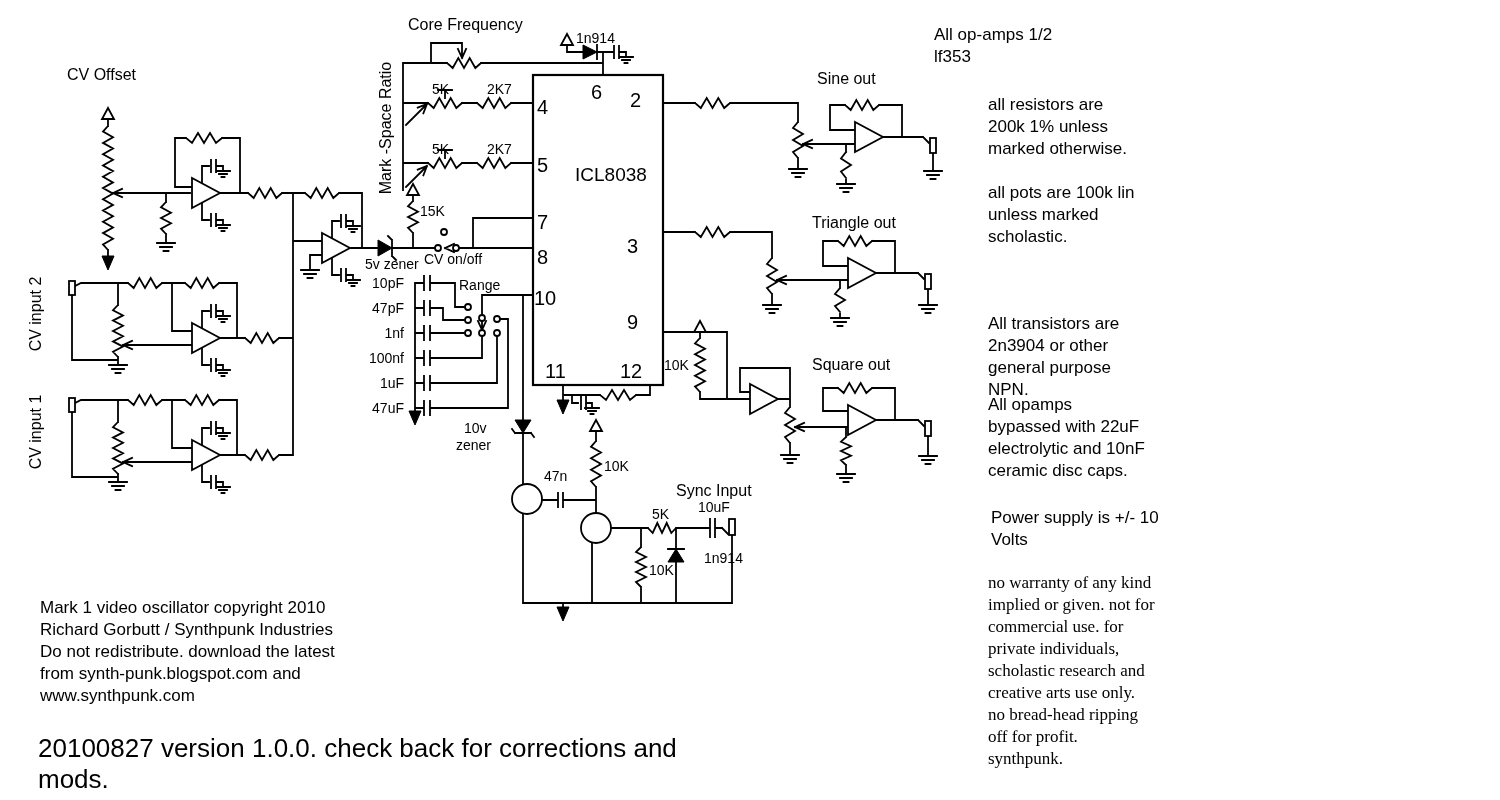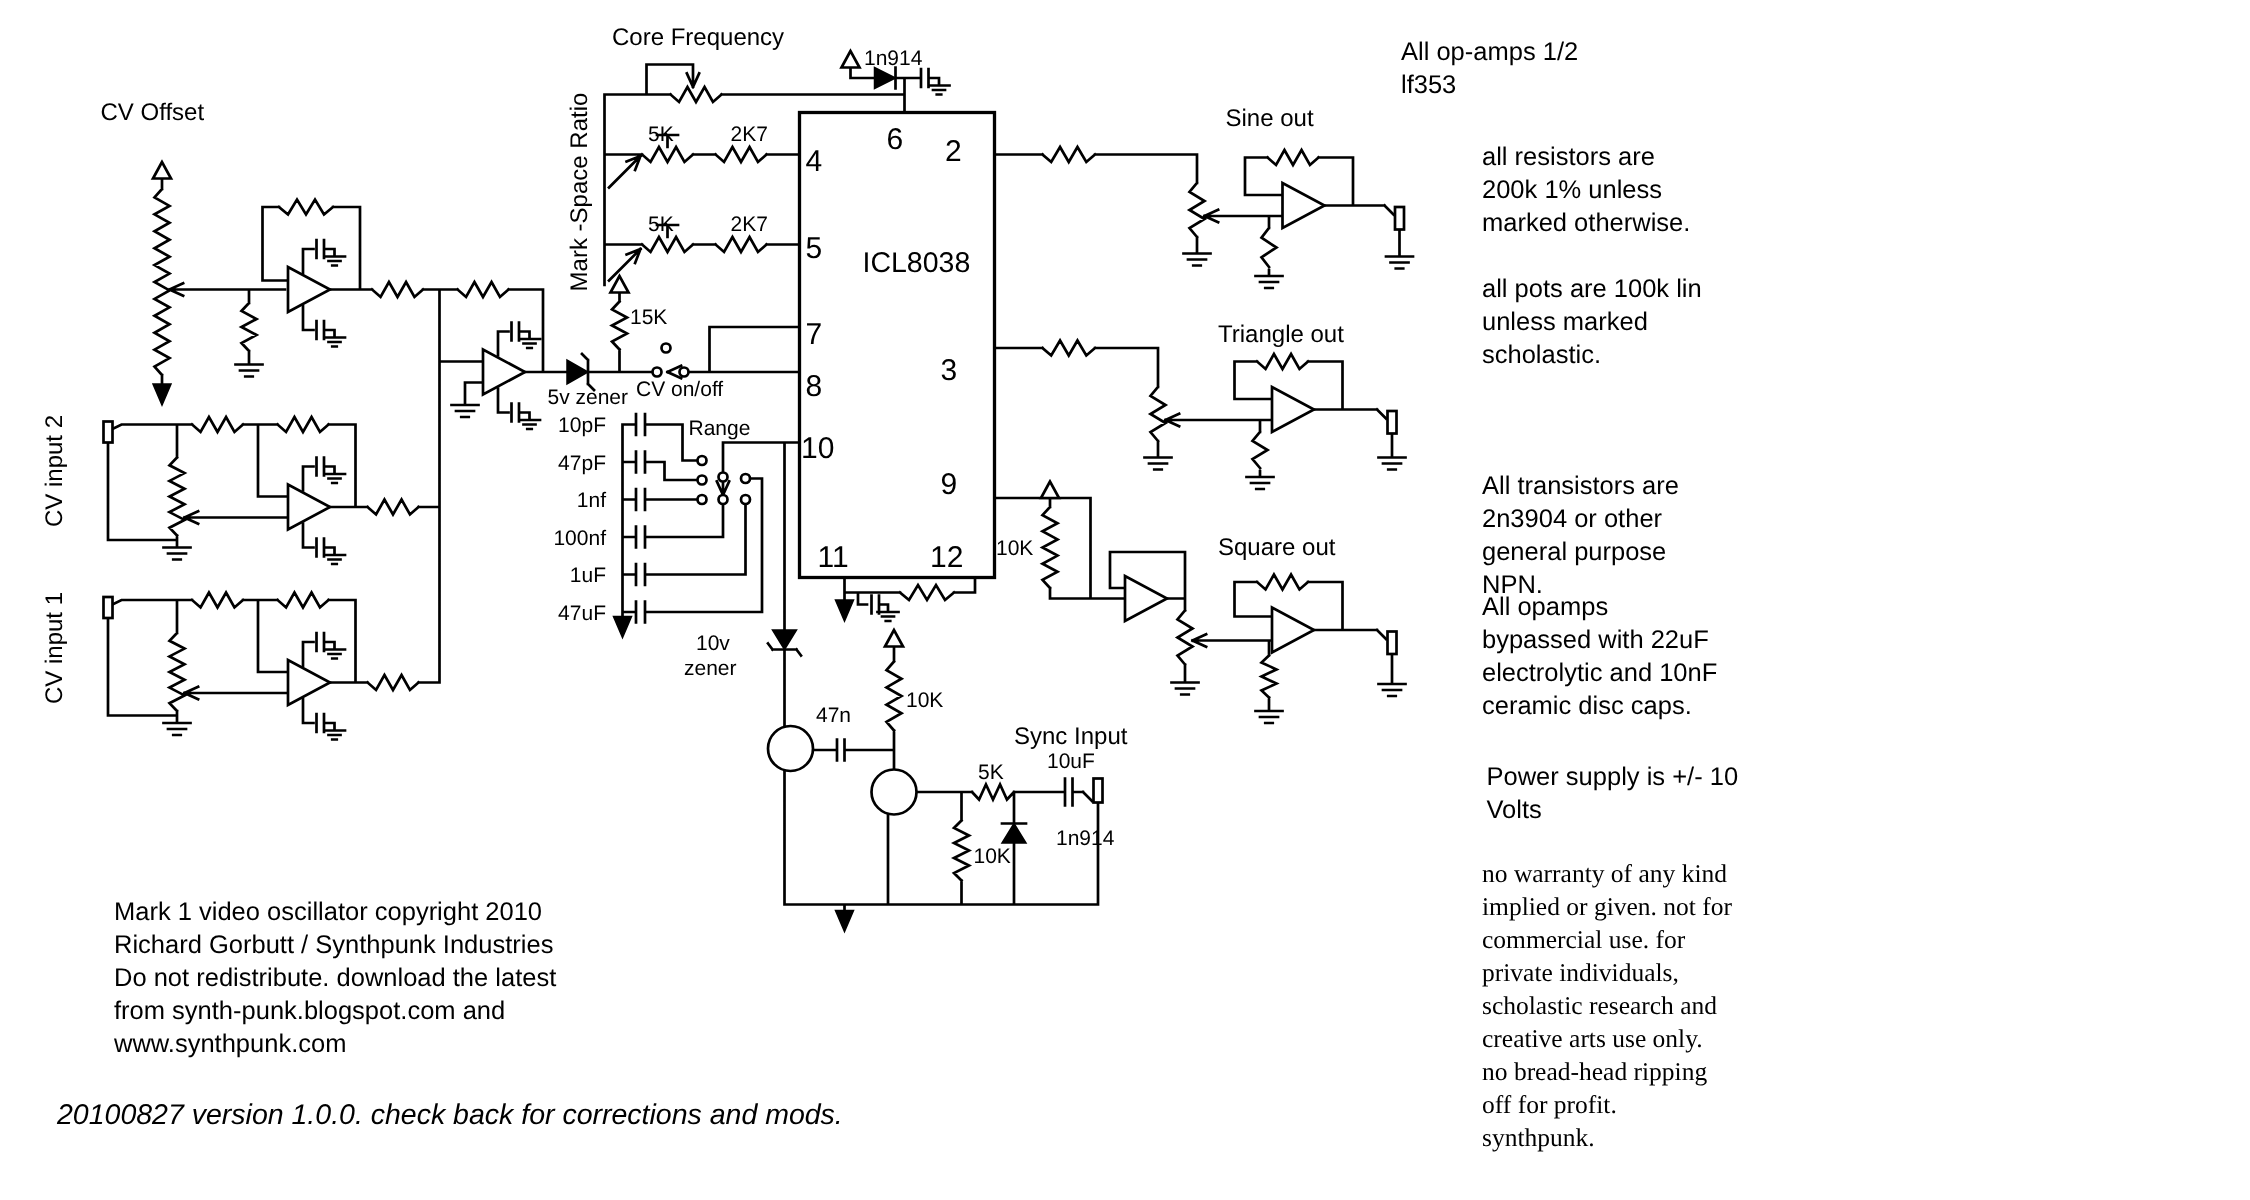--- a/index.html
+++ b/index.html
@@ -6,21 +6,21 @@
   body{width:1500px;height:800px;position:relative;overflow:hidden;
        font-family:"Liberation Sans","DejaVu Sans",sans-serif;color:#000;}
   #canvas{position:absolute;left:0;top:0;}
   svg text{font-family:"Liberation Sans","DejaVu Sans",sans-serif;fill:#000;}
   .t14{font-size:14px;}
   .t16{font-size:16px;}
   .t20{font-size:20px;}
   .t19{font-size:19px;}
   .note{position:absolute;white-space:pre-line;font-size:17px;line-height:22px;color:#000;}
   .foot{position:absolute;white-space:pre-line;font-size:17px;line-height:22px;color:#000;}
-  .version{position:absolute;font-size:19px;color:#000;font-style:italic;}
+  .version{position:absolute;font-size:26px;color:#000;}
 </style>
 </head>
 <body>
 
 <svg id="canvas" width="1500" height="800" viewBox="0 0 1500 800">
   <g id="wires">
       <path d="M108 119L108 126M108 126L103.0 131.6L113.0 137.3L103.0 142.9L113.0 148.5L103.0 154.2L113.0 159.8L103.0 165.5L113.0 171.1L103.0 176.7L113.0 182.4L103.0 188.0L113.0 193.6L103.0 199.3L113.0 204.9L103.0 210.5L113.0 216.2L103.0 221.8L113.0 227.5L103.0 233.1L113.0 238.7L103.0 244.4L108 250M108 250L108 256M113 193L122.1 188.9M113 193L122.1 197.1M113 193L190 193M166 193L166 202M166 202L161.0 207.3L171.0 212.7L161.0 218.0L171.0 223.3L161.0 228.7L166 234M166 234L166 239M166 239L166 243M157 243L175 243M160 247L172 247M163.5 251L168.5 251M202 182L202 166M202 166L209 166M211 160L211 172M216 160L216 172M216 166L223 166M223 166L223 171M216 171L230 171M219 174L227 174M221.5 177L224.5 177M202 204L202 220M202 220L209 220M211 214L211 226M216 214L216 226M216 220L223 220M223 220L223 225M216 225L230 225M219 228L227 228M221.5 231L224.5 231M175 187L192 187M175 138L175 187M175 138L186 138M186 138L192.0 143.0L198.0 133.0L204.0 143.0L210.0 133.0L216.0 143.0L222 138M222 138L240 138M240 138L240 193M220 193L248 193M248 193L253.7 198.0L259.3 188.0L265.0 198.0L270.7 188.0L276.3 198.0L282 193M282 193L305 193M305 193L310.7 198.0L316.3 188.0L322.0 198.0L327.7 188.0L333.3 198.0L339 193M339 193L362 193M362 193L362 248M293 193L293 455M75 286L81 283L118 283M72 295L72 360M72 360L118 360M118 283L118 305M118 305L113.0 310.2L123.0 315.4L113.0 320.6L123.0 325.8L113.0 331.0L123.0 336.2L113.0 341.4L123.0 346.6L113.0 351.8L118 357M118 357L118 360M118 361L118 365M109 365L127 365M112 369L124 369M115.5 373L120.5 373M123 345L132.1 340.9M123 345L132.1 349.1M123 345L192 345M118 283L128 283M128 283L133.7 288.0L139.3 278.0L145.0 288.0L150.7 278.0L156.3 288.0L162 283M162 283L185 283M185 283L190.7 288.0L196.3 278.0L202.0 288.0L207.7 278.0L213.3 288.0L219 283M219 283L237 283M237 283L237 338M172 283L172 331M172 331L192 331M202 327L202 311M202 311L209 311M211 305L211 317M216 305L216 317M216 311L223 311M223 311L223 316M216 316L230 316M219 319L227 319M221.5 322L224.5 322M202 349L202 365M202 365L209 365M211 359L211 371M216 359L216 371M216 365L223 365M223 365L223 370M216 370L230 370M219 373L227 373M221.5 376L224.5 376M220 338L245 338M245 338L250.7 343.0L256.3 333.0L262.0 343.0L267.7 333.0L273.3 343.0L279 338M279 338L293 338M75 403L81 400L118 400M72 412L72 477M72 477L118 477M118 400L118 422M118 422L113.0 427.2L123.0 432.4L113.0 437.6L123.0 442.8L113.0 448.0L123.0 453.2L113.0 458.4L123.0 463.6L113.0 468.8L118 474M118 474L118 477M118 478L118 482M109 482L127 482M112 486L124 486M115.5 490L120.5 490M123 462L132.1 457.9M123 462L132.1 466.1M123 462L192 462M118 400L128 400M128 400L133.7 405.0L139.3 395.0L145.0 405.0L150.7 395.0L156.3 405.0L162 400M162 400L185 400M185 400L190.7 405.0L196.3 395.0L202.0 405.0L207.7 395.0L213.3 405.0L219 400M219 400L237 400M237 400L237 455M172 400L172 448M172 448L192 448M202 444L202 428M202 428L209 428M211 422L211 434M216 422L216 434M216 428L223 428M223 428L223 433M216 433L230 433M219 436L227 436M221.5 439L224.5 439M202 466L202 482M202 482L209 482M211 476L211 488M216 476L216 488M216 482L223 482M223 482L223 487M216 487L230 487M219 490L227 490M221.5 493L224.5 493M220 455L245 455M245 455L250.7 460.0L256.3 450.0L262.0 460.0L267.7 450.0L273.3 460.0L279 455M279 455L293 455M293 241L322 241M322 255L310 255M310 255L310 266M310 266L310 270M301 270L319 270M304 274L316 274M307.5 278L312.5 278M332 237L332 221M332 221L339 221M341 215L341 227M346 215L346 227M346 221L353 221M353 221L353 226M346 226L360 226M349 229L357 229M351.5 232L354.5 232M332 259L332 275M332 275L339 275M341 269L341 281M346 269L346 281M346 275L353 275M353 275L353 280M346 280L360 280M349 283L357 283M351.5 286L354.5 286M350 248L378 248M392 240L392 256M392 240L388 236M392 256L396 260M392 248L435 248M413 195L413 201M413 201L408.0 206.3L418.0 211.7L408.0 217.0L418.0 222.3L408.0 227.7L413 233M413 233L413 248M445 248L454.1 243.9M445 248L454.1 252.1M459 248L533 248M533 218L473 218M473 218L473 248M403 63L403 190M403 103L428 103M428 103L433.7 108.0L439.3 98.0L445.0 108.0L450.7 98.0L456.3 108.0L462 103M445 98L445 90M438 90L452 90M462 103L477 103M477 103L482.7 108.0L488.3 98.0L494.0 108.0L499.7 98.0L505.3 108.0L511 103M511 103L533 103M403 163L428 163M428 163L433.7 168.0L439.3 158.0L445.0 168.0L450.7 158.0L456.3 168.0L462 163M445 158L445 150M438 150L452 150M462 163L477 163M477 163L482.7 168.0L488.3 158.0L494.0 168.0L499.7 158.0L505.3 168.0L511 163M511 163L533 163M406 125L427 104M427 104L423.4 113.3M427 104L417.7 107.6M406 187L427 166M427 166L423.4 175.3M427 166L417.7 169.6M403 63L447 63M447 63L452.7 68.0L458.3 58.0L464.0 68.0L469.7 58.0L475.3 68.0L481 63M481 63L603 63M431 63L431 43M431 43L462 43M462 43L462 56M462 58L457.9 48.9M462 58L466.1 48.9M567 45L567 52M567 52L583 52M597 45L597 59M597 52L614 52M614 46L614 58M619 46L619 58M619 52L626 52M626 52L626 57M619 57L633 57M622 60L630 60M624.5 63L627.5 63M603 52L603 75M533 295L482 295M415 283L415 411M415 283L424 283M424 276L424 290M430 276L430 290M415 308L424 308M424 301L424 315M430 301L430 315M415 333L424 333M424 326L424 340M430 326L430 340M415 358L424 358M424 351L424 365M430 351L430 365M415 383L424 383M424 376L424 390M430 376L430 390M415 408L424 408M424 401L424 415M430 401L430 415M430 283L455 283M455 283L455 307M455 307L464 307M430 308L443 308M443 308L443 320M443 320L464 320M430 333L464 333M430 358L482 358M482 358L482 337M430 383L497 383M497 383L497 337M430 408L508 408M508 408L508 319M508 319L501 319M482 295L482 314M482 322L482 328M482 330L477.9 320.9M482 330L486.1 320.9M523 295L523 420M515 433L531 433M515 433L512 429M531 433L534 437M523 433L523 485M563 385L563 395M563 395L600 395M600 395L606.0 400.0L612.0 390.0L618.0 400.0L624.0 390.0L630.0 400.0L636 395M636 395L650 395M650 385L650 395M563 395L563 400M572 395L572 403M572 403L578 403M581 397L581 409M586 397L586 409M586 403L592 403M592 403L592 408M585 408L599 408M588 411L596 411M590.5 414L593.5 414M533 492L533 506M542 500L533 500M533 495L524 486M533 503L524 512M524 512L527.6 502.7M524 512L533.3 508.4M523 513L523 603M542 500L558 500M558 493L558 507M563 493L563 507M563 500L596 500M596 431L596 441M596 441L591.0 446.8L601.0 452.5L591.0 458.3L601.0 464.0L591.0 469.8L601.0 475.5L591.0 481.3L596 487M596 487L596 514M602 521L602 535M611 528L602 528M602 524L597 516M602 532L593 540M593 540L597.1 530.9M593 540L602.5 537.0M592 542L592 603M611 528L641 528M641 528L641 547M641 547L636.0 552.0L646.0 557.0L636.0 562.0L646.0 567.0L636.0 572.0L646.0 577.0L636.0 582.0L641 587M641 587L641 603M641 528L648 528M648 528L652.7 533.0L657.3 523.0L662.0 533.0L666.7 523.0L671.3 533.0L676 528M676 528L710 528M676 528L676 549M668 549L684 549M676 562L676 603M710 519L710 537M715 519L715 537M715 528L722 528M722 528L728 534M732 535L732 603M523 603L732 603M563 603L563 607M663 332L727 332M727 332L727 399M700 332L700 338M700 338L695.0 343.4L705.0 348.8L695.0 354.2L705.0 359.6L695.0 365.0L705.0 370.4L695.0 375.8L705.0 381.2L695.0 386.6L700 392M700 392L700 399M700 399L750 399M740 392L750 392M740 392L740 368M740 368L790 368M790 368L790 407M778 399L790 399M790 407L785.0 413.0L795.0 419.0L785.0 425.0L795.0 431.0L785.0 437.0L790 443M790 443L790 451M790 451L790 455M781 455L799 455M784 459L796 459M787.5 463L792.5 463M795 427L804.1 422.9M795 427L804.1 431.1M795 427L848 427M846 427L846 437M846 437L841.0 441.7L851.0 446.3L841.0 451.0L851.0 455.7L841.0 460.3L846 465M846 465L846 470M846 470L846 474M837 474L855 474M840 478L852 478M843.5 482L848.5 482M823 411L848 411M823 411L823 388M823 388L838 388M838 388L843.7 393.0L849.3 383.0L855.0 393.0L860.7 383.0L866.3 393.0L872 388M872 388L895 388M895 388L895 420M876 420L918 420M918 420L924 426M928 436L928 452M928 452L928 456M919 456L937 456M922 460L934 460M925.5 464L930.5 464M663 103L695 103M695 103L700.8 108.0L706.7 98.0L712.5 108.0L718.3 98.0L724.2 108.0L730 103M730 103L798 103M798 103L798 122M798 122L793.0 128.0L803.0 134.0L793.0 140.0L803.0 146.0L793.0 152.0L798 158M798 158L798 165M798 165L798 169M789 169L807 169M792 173L804 173M795.5 177L800.5 177M803 144L812.1 139.9M803 144L812.1 148.1M803 144L855 144M846 144L846 152M846 152L841.0 158.5L851.0 165.0L841.0 171.5L846 178M846 180L846 184M837 184L855 184M840 188L852 188M843.5 192L848.5 192M830 130L855 130M830 130L830 105M830 105L845 105M845 105L850.7 110.0L856.3 100.0L862.0 110.0L867.7 100.0L873.3 110.0L879 105M879 105L902 105M902 105L902 137M883 137L923 137M923 137L929 143M933 153L933 167M933 167L933 171M924 171L942 171M927 175L939 175M930.5 179L935.5 179M663 232L695 232M695 232L700.8 237.0L706.7 227.0L712.5 237.0L718.3 227.0L724.2 237.0L730 232M730 232L772 232M772 232L772 258M772 258L767.0 264.0L777.0 270.0L767.0 276.0L777.0 282.0L767.0 288.0L772 294M772 294L772 301M772 301L772 305M763 305L781 305M766 309L778 309M769.5 313L774.5 313M777 280L786.1 275.9M777 280L786.1 284.1M777 280L848 280M840 280L840 288M840 288L835.0 294.0L845.0 300.0L835.0 306.0L840 312M840 314L840 318M831 318L849 318M834 322L846 322M837.5 326L842.5 326M823 266L848 266M823 266L823 241M823 241L838 241M838 241L843.7 246.0L849.3 236.0L855.0 246.0L860.7 236.0L866.3 246.0L872 241M872 241L895 241M895 241L895 273M876 273L918 273M918 273L924 279M928 289L928 301M928 301L928 305M919 305L937 305M922 309L934 309M925.5 313L930.5 313" fill="none" stroke="#000" stroke-width="1.8" stroke-linecap="square" stroke-linejoin="miter"></path>
       <path d="M102 256L114 256L108 270ZM378 240L378 256L392 248ZM583 45L583 59L597 52ZM409 411L421 411L415 425ZM515 420L531 420L523 433ZM557 400L569 400L563 414ZM668 562L684 562L676 549ZM557 607L569 607L563 621Z" fill="#000" stroke="#000" stroke-width="1"></path>
       <path d="M108 108L102 119L114 119ZM192 178L192 208L220 193ZM192 323L192 353L220 338ZM192 440L192 470L220 455ZM322 233L322 263L350 248ZM413 184L407 195L419 195ZM567 34L561 45L573 45ZM596 420L590 431L602 431ZM700 321L694 332L706 332ZM750 384L750 414L778 399ZM848 405L848 435L876 420ZM855 122L855 152L883 137ZM848 258L848 288L876 273Z" fill="#fff" stroke="#000" stroke-width="1.8" stroke-linejoin="miter"></path>
       <circle cx="438" cy="248" r="3" fill="#fff" stroke="#000" stroke-width="1.8"></circle>
@@ -114,18 +114,18 @@
 <div class="note" style="left:988px;top:572px;width:230px;font-family:Liberation Serif, serif;">no warranty of any kind
 implied or given. not for
 commercial use. for
 private individuals,
 scholastic research and
 creative arts use only.
 no bread-head ripping
 off for profit.
 synthpunk.</div>
 
-<div class="foot" style="left:40px;top:597px;width:420px;margin-left:36px;">Mark 1 video oscillator copyright 2010
+<div class="foot" style="left:40px;top:597px;width:420px;">Mark 1 video oscillator copyright 2010
 Richard Gorbutt / Synthpunk Industries
 Do not redistribute. download the latest
 from synth-punk.blogspot.com and
 www.synthpunk.com</div>
 <div class="version" style="left:38px;top:733px;width:700px;">20100827 version 1.0.0. check back for corrections and mods.</div>
 
 </body></html>

